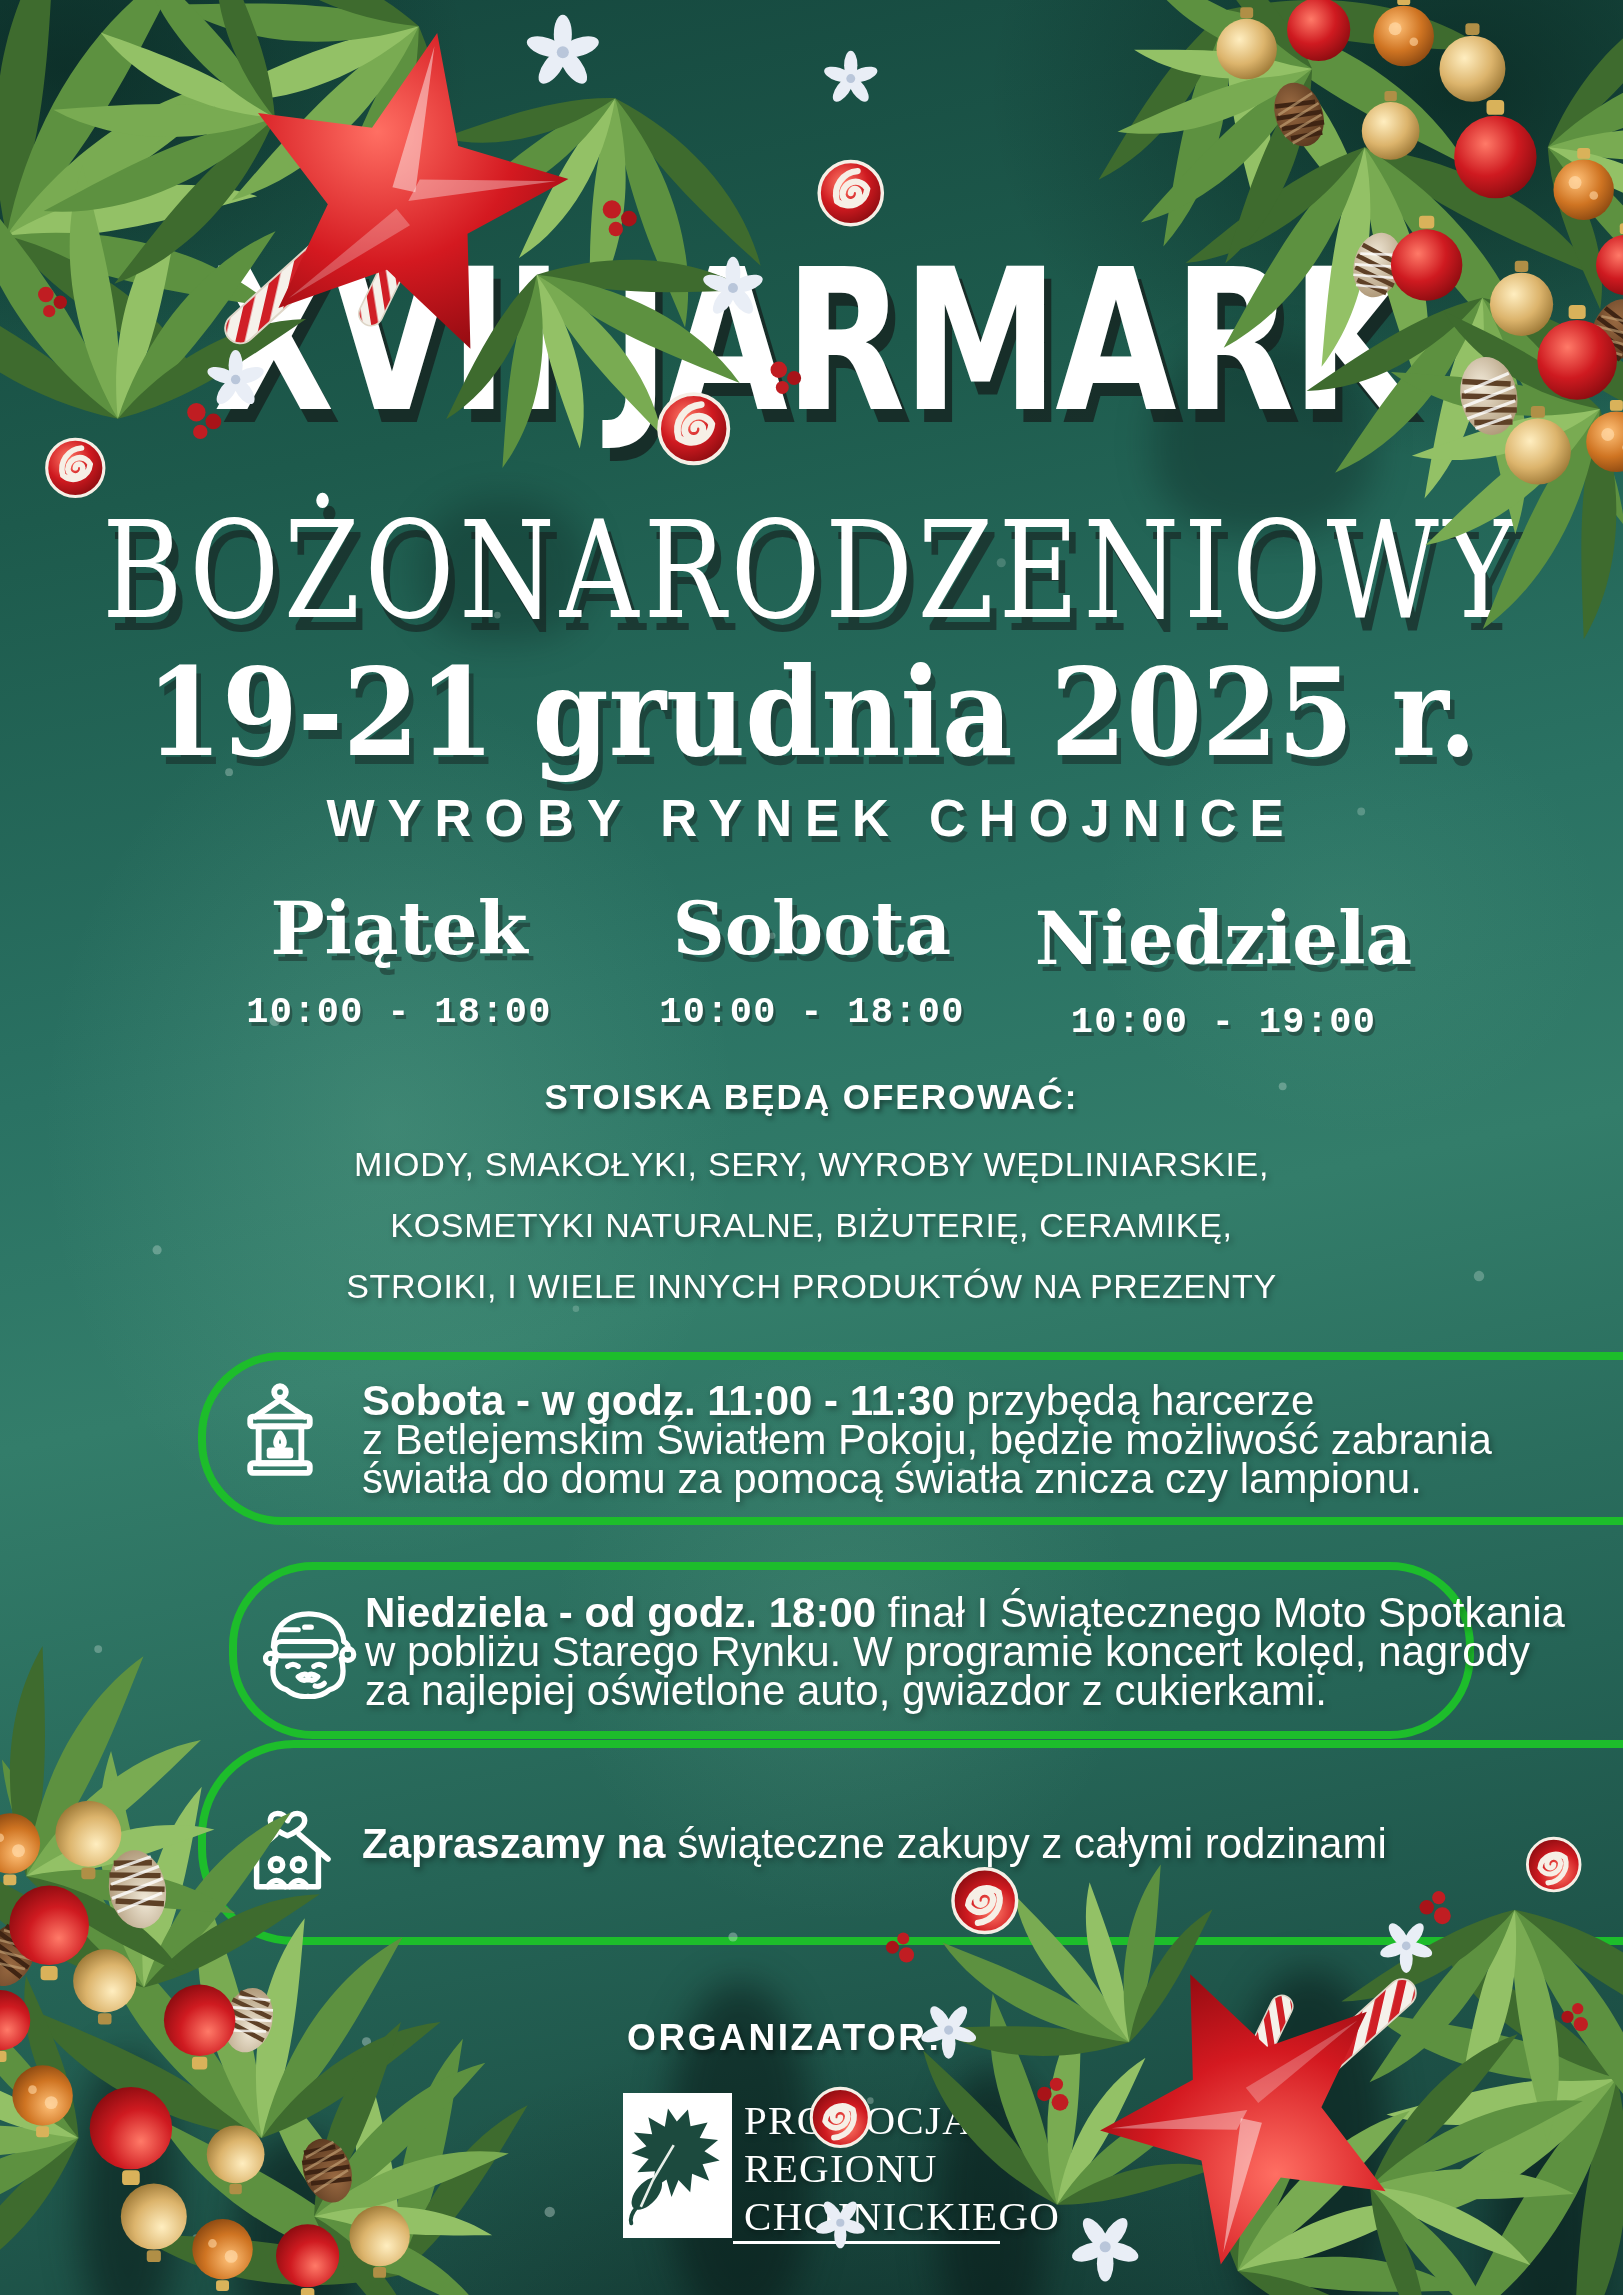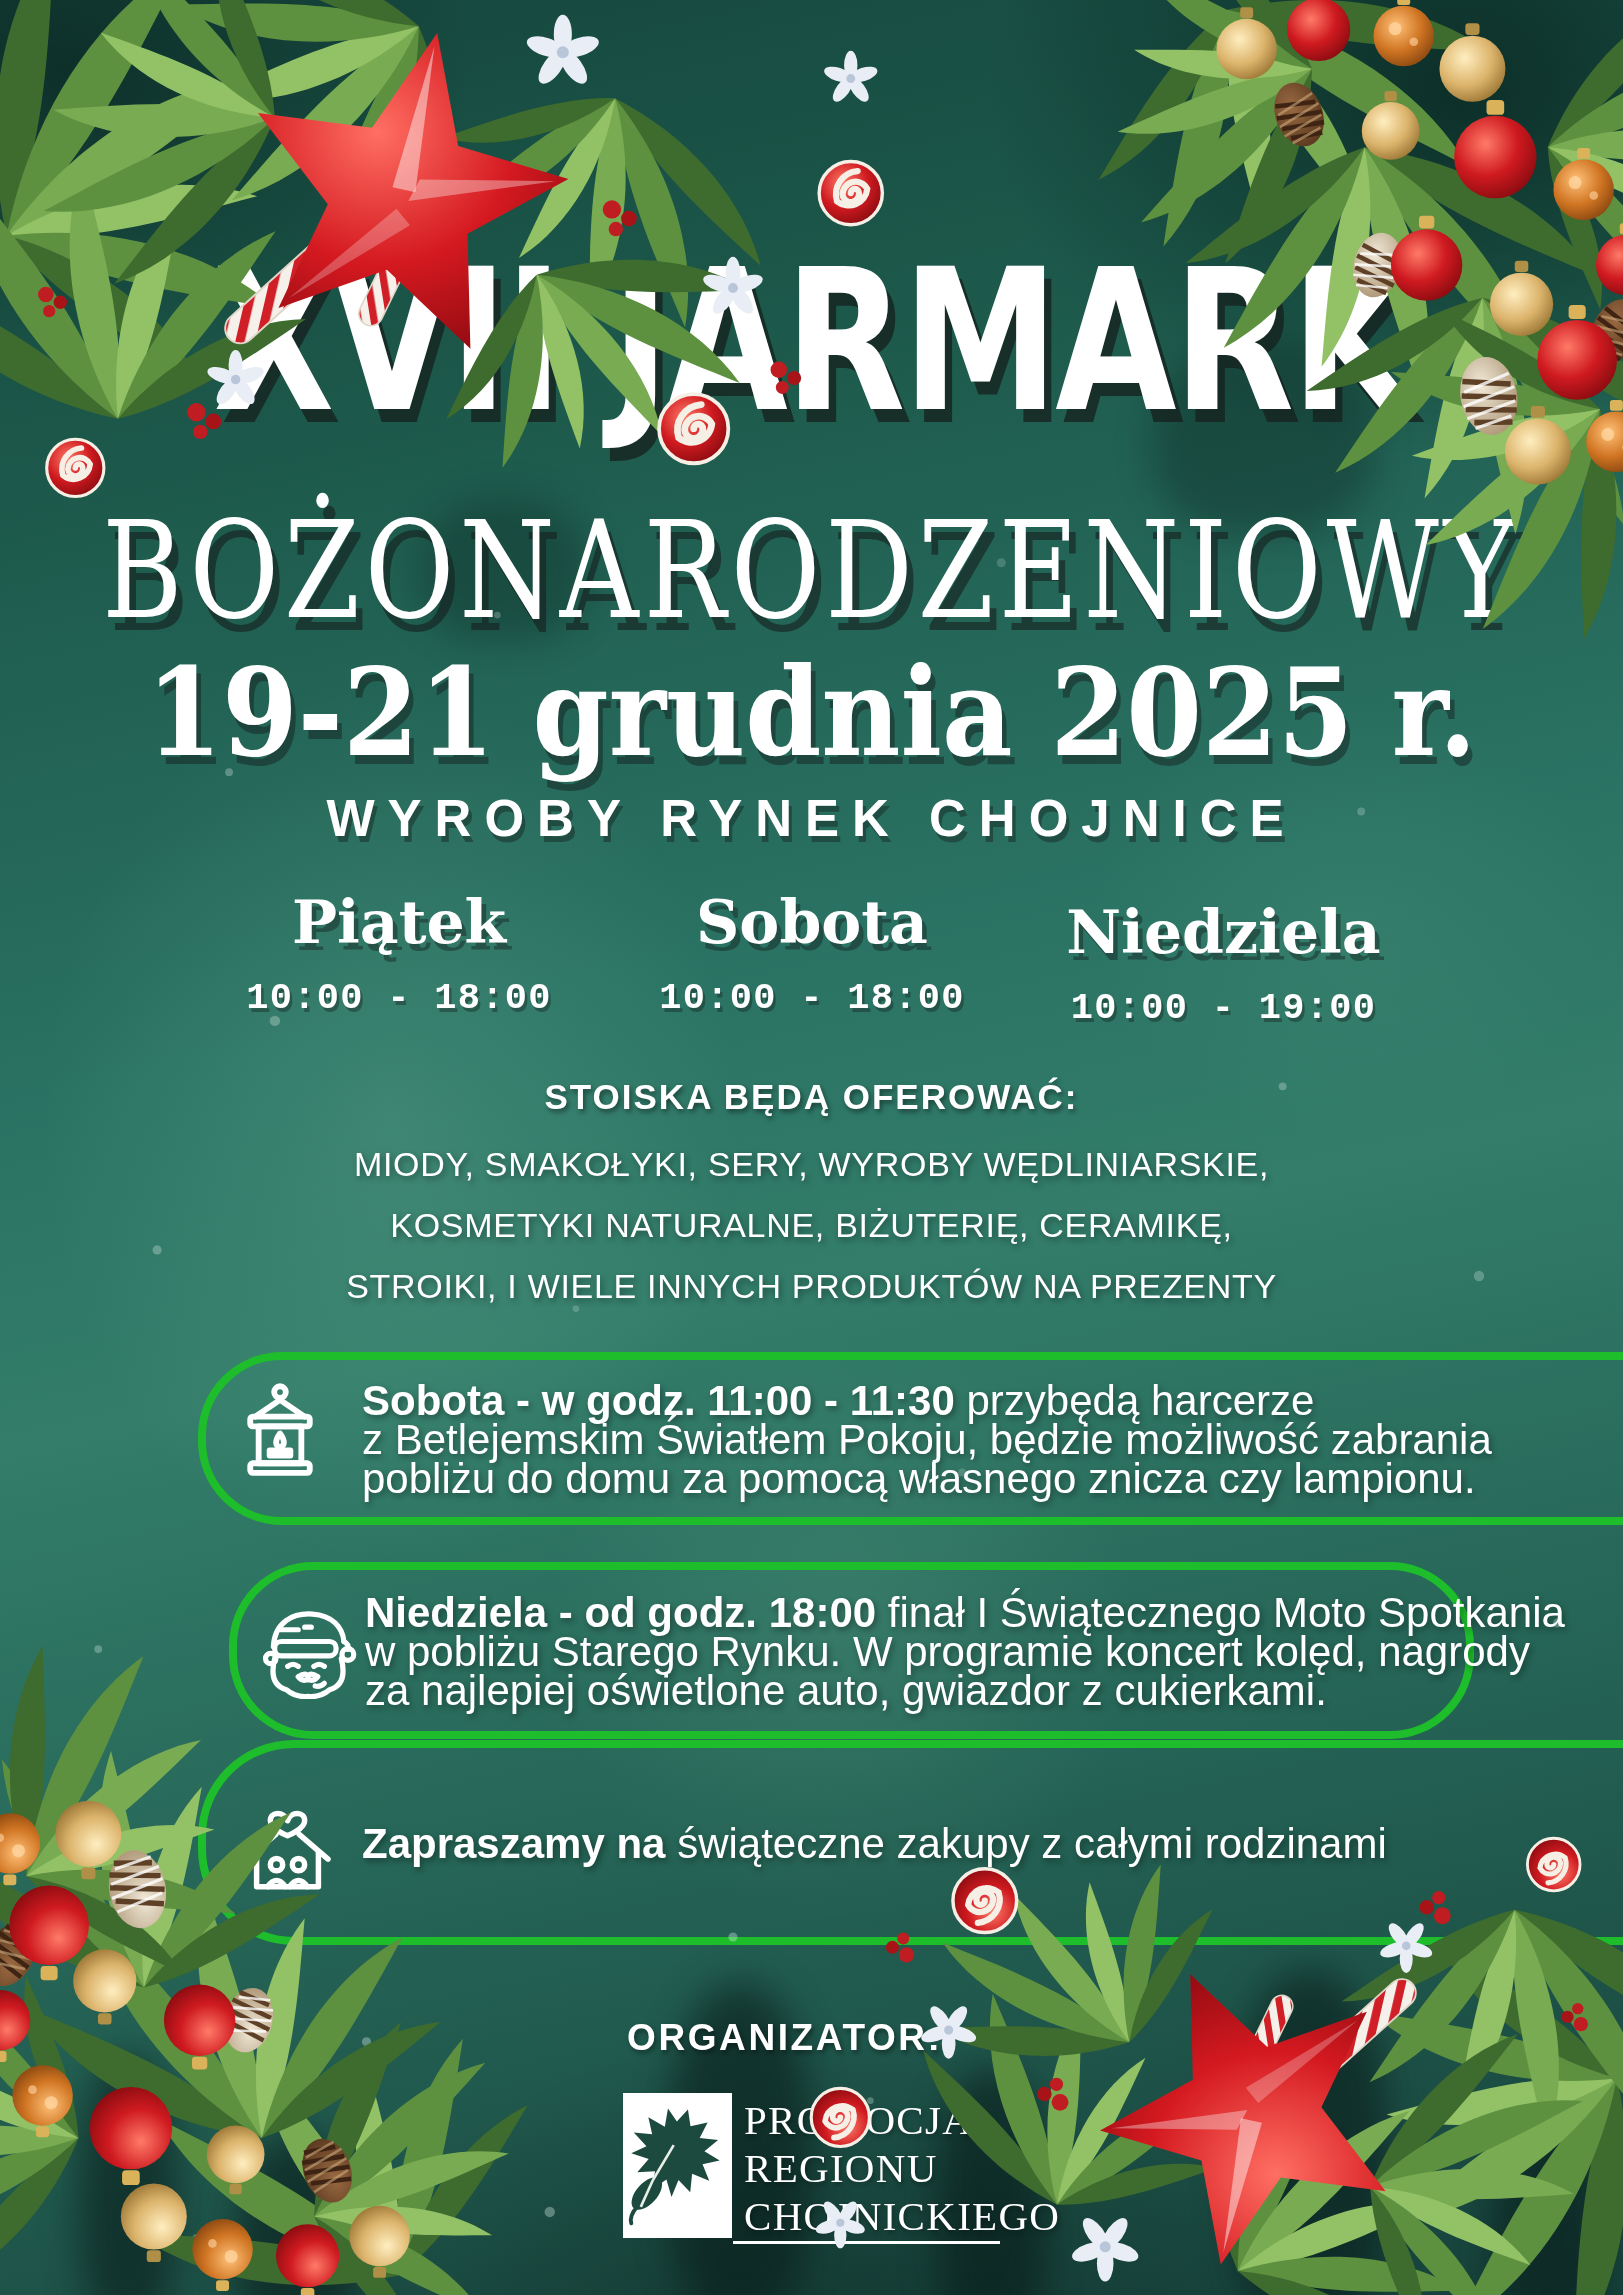--- a/index.html
+++ b/index.html
@@ -26,21 +26,21 @@
   .title2{top:503px;font-family:"DejaVu Serif",serif;font-size:115px;line-height:1;letter-spacing:5.2px;
     transform:scale(.95,1.18);transform-origin:50% 0;white-space:nowrap;
     text-shadow:7.2px 10.5px 0 rgba(22,33,31,.62);}
   .date{top:652px;font-family:"DejaVu Serif",serif;font-weight:bold;font-size:121px;line-height:1;
     transform:scaleX(.9);transform-origin:50% 0;white-space:nowrap;
     text-shadow:5.2px 8.5px 0 rgba(22,33,31,.5);}
   .location{top:793px;font-weight:bold;font-size:51px;letter-spacing:13px;line-height:1;
     text-shadow:3.3px 5.9px 0 rgba(22,33,31,.45);}
   
   .day{position:absolute;top:889px;text-align:center;}
-  .day-name{font-family:"DejaVu Serif",serif;font-weight:bold;font-size:60px;line-height:1.12;
+  .day-name{font-family:"DejaVu Serif",serif;font-weight:bold;font-size:72px;line-height:1.12;
     text-shadow:4.6px 7.2px 0 rgba(22,33,31,.45);}
   .day-hours{margin-top:21px;font-family:Liberation Mono, monospace;font-weight:bold;font-size:37px;
     letter-spacing:1.3px;text-shadow:2.6px 3.9px 0 rgba(22,33,31,.4);}
   
   .offer-header{top:1077px;font-weight:bold;font-size:35px;letter-spacing:2px;
     text-shadow:2px 3.3px 5.2px rgba(0,0,0,.45);}
   .offer-lines{top:1134px;font-size:34px;line-height:61px;letter-spacing:0.7px;
     text-shadow:2px 3.3px 6.5px rgba(0,0,0,.4);}
   
   .ebox{position:absolute;border:8.5px solid #1dbd2b;border-radius:84px;}
@@ -110,21 +110,21 @@
           <rect x="14" y="52" width="92" height="15" rx="4"></rect>
           <rect x="27" y="67" width="66" height="57"></rect>
           <path d="M60 78 C52 89 52 97 60 99 C68 97 68 89 60 78 Z"></path>
           <path d="M44 112 H76 V104 H44 Z"></path>
           <rect x="14" y="124" width="92" height="15" rx="4"></rect>
         </svg>
       </span>
       <div class="etext" style="left:156px;">
         <div><b>Sobota - w godz. 11:00 - 11:30</b><span> przybędą harcerze</span></div>
         <div>z Betlejemskim Światłem Pokoju, będzie możliwość zabrania</div>
-        <div>pobliżu do domu za pomocą własnego znicza czy lampionu.</div>
+        <div>światła do domu za pomocą światła znicza czy lampionu.</div>
       </div>
     </div>
 
     <div class="ebox" style="left:229px;top:1562px;width:1229px;height:161px;">
       <span class="icon" style="left:22px;">
         <svg width="98" height="98" viewBox="0 0 150 150" fill="none" stroke="#ffffff" stroke-width="8" stroke-linecap="round" stroke-linejoin="round">
           <path d="M22 70 C24 32 52 18 82 20 C112 22 128 40 130 62"></path>
           <path d="M130 62 Q138 66 136 74"></path>
           <circle cx="136" cy="82" r="9"></circle>
           <rect x="24" y="62" width="94" height="22" rx="10"></rect>

